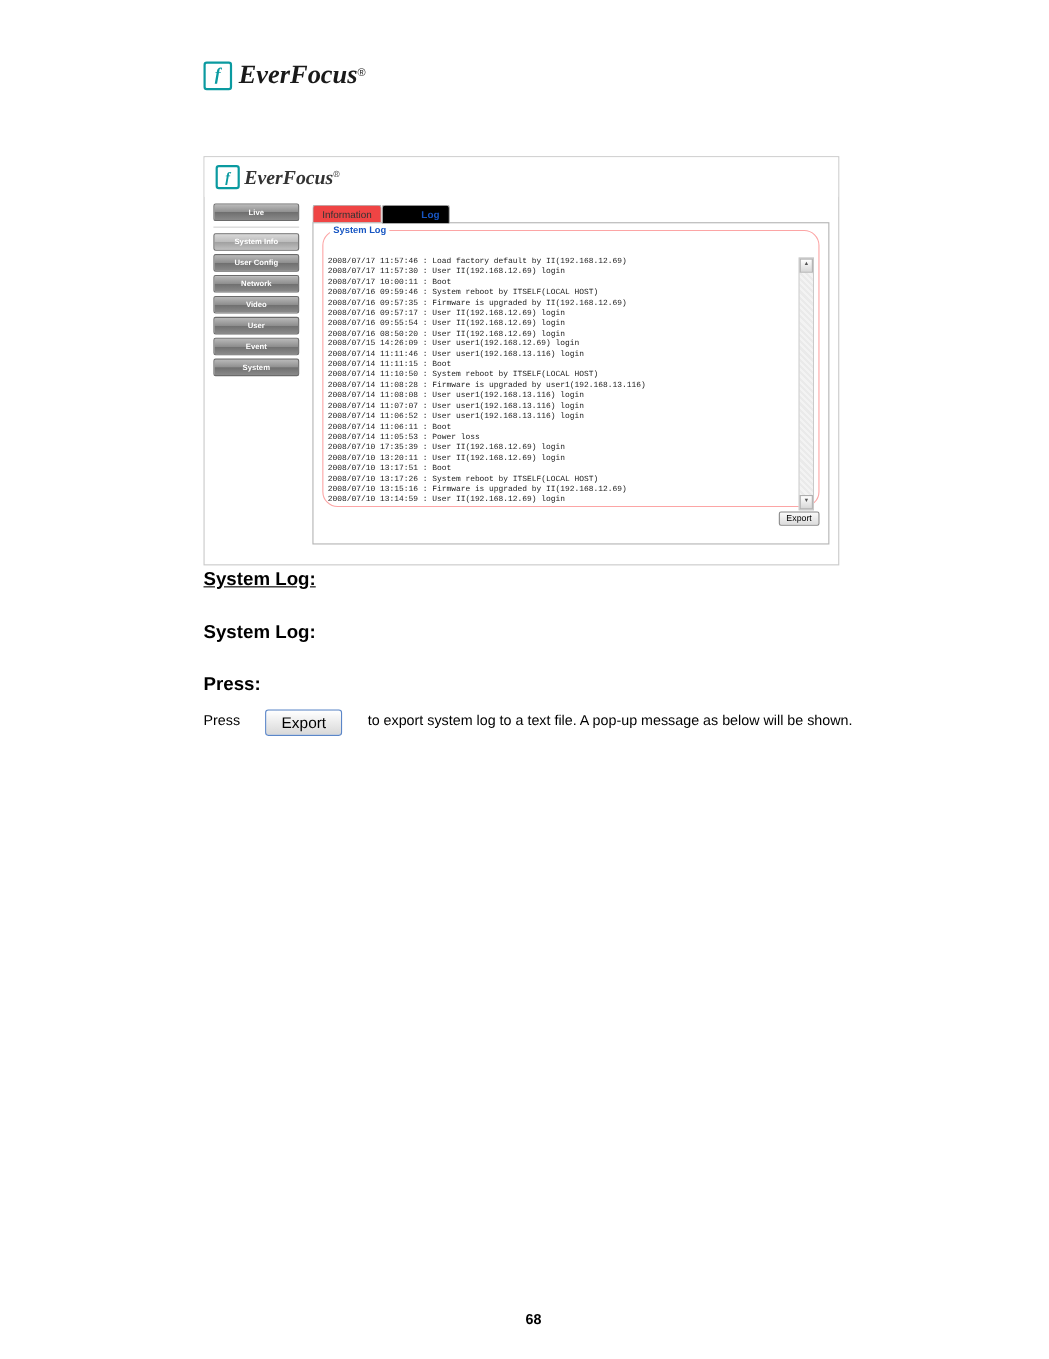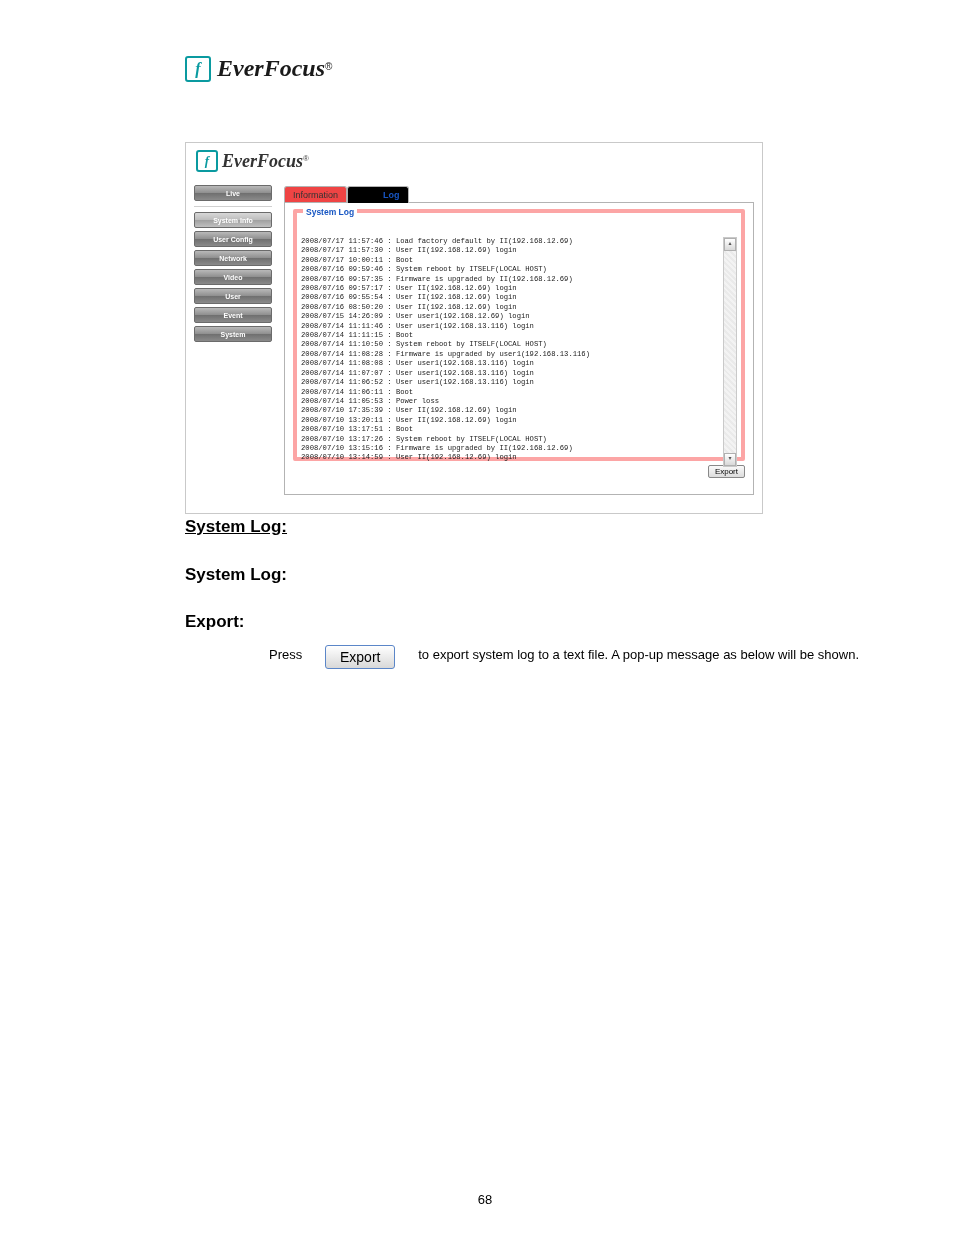--- a/index.html
+++ b/index.html
@@ -147,22 +147,22 @@
   .tab.inactive { color:#333; }
   .log-panel {
     border: 1px solid #b3b3b3;
     flex: 1;
     padding: 6px 8px 8px 8px;
     box-sizing: border-box;
     position: relative;
     background:#fff;
   }
   .log-group {
-    border: 4px solid #fca5a5;
-    border-radius: 2px;
+    border: 1px solid #fca5a5;
+    border-radius: 14px;
     padding: 2px 4px 6px 4px;
     position: relative;
     height: 252px;
     box-sizing: border-box;
   }
   .log-group .legend {
     position: absolute;
     top: -6px; left: 6px;
     background: #fff;
     padding: 0 3px;
@@ -233,37 +233,38 @@
     color: #000;
     margin-bottom: 18px;
   }
   .section-title {
     font-size: 17px;
     font-weight: bold;
     margin-top: 22px;
     margin-bottom: 10px;
   }
   .para { font-size: 13px; margin: 4px 0 18px 0; }
-  .inline-btn-row { display: flex; align-items: flex-start; gap: 14px; justify-content: flex-end; }
+  .inline-btn-row { display: flex; align-items: flex-start; gap: 14px; }
   .inline-btn-wrap { width: 88px; display:flex; justify-content:center; }
   .big-export {
     font-size: 14px;
     padding: 3px 14px;
     background: linear-gradient(to bottom, #ffffff, #d8d8d8);
     border: 1px solid #5b86c8;
     border-radius: 3px;
     font-family: Arial, sans-serif;
     color:#000;
   }
   .page-num {
     position: absolute;
     left: 16px; right: 0; bottom: 28px;
     text-align: center;
     font-size: 13px;
     color: #000;
+    font-weight: bold;
   }
 </style>
 </head>
 <body>
 
 <div class="page">
 
   <div class="brand">
     <span class="icon-box">
         <span class="icon-f">f</span>
@@ -336,21 +337,21 @@
         </div>
       </div>
     </div>
   </div>
 
   <div class="doc-text">
     <div class="h-underline">System Log:</div>
 
     <div class="section-title">System Log:</div>
 
-    <div class="section-title">Export:</div>
+    <div class="section-title">Press:</div>
     <div class="inline-btn-row">
       <span>Press</span>
       <span class="inline-btn-wrap">
           <button class="big-export">Export</button>
         </span>
       <span>to export system log to a text file. A pop-up message as below will be shown.</span>
     </div>
   </div>
 </div>
 

